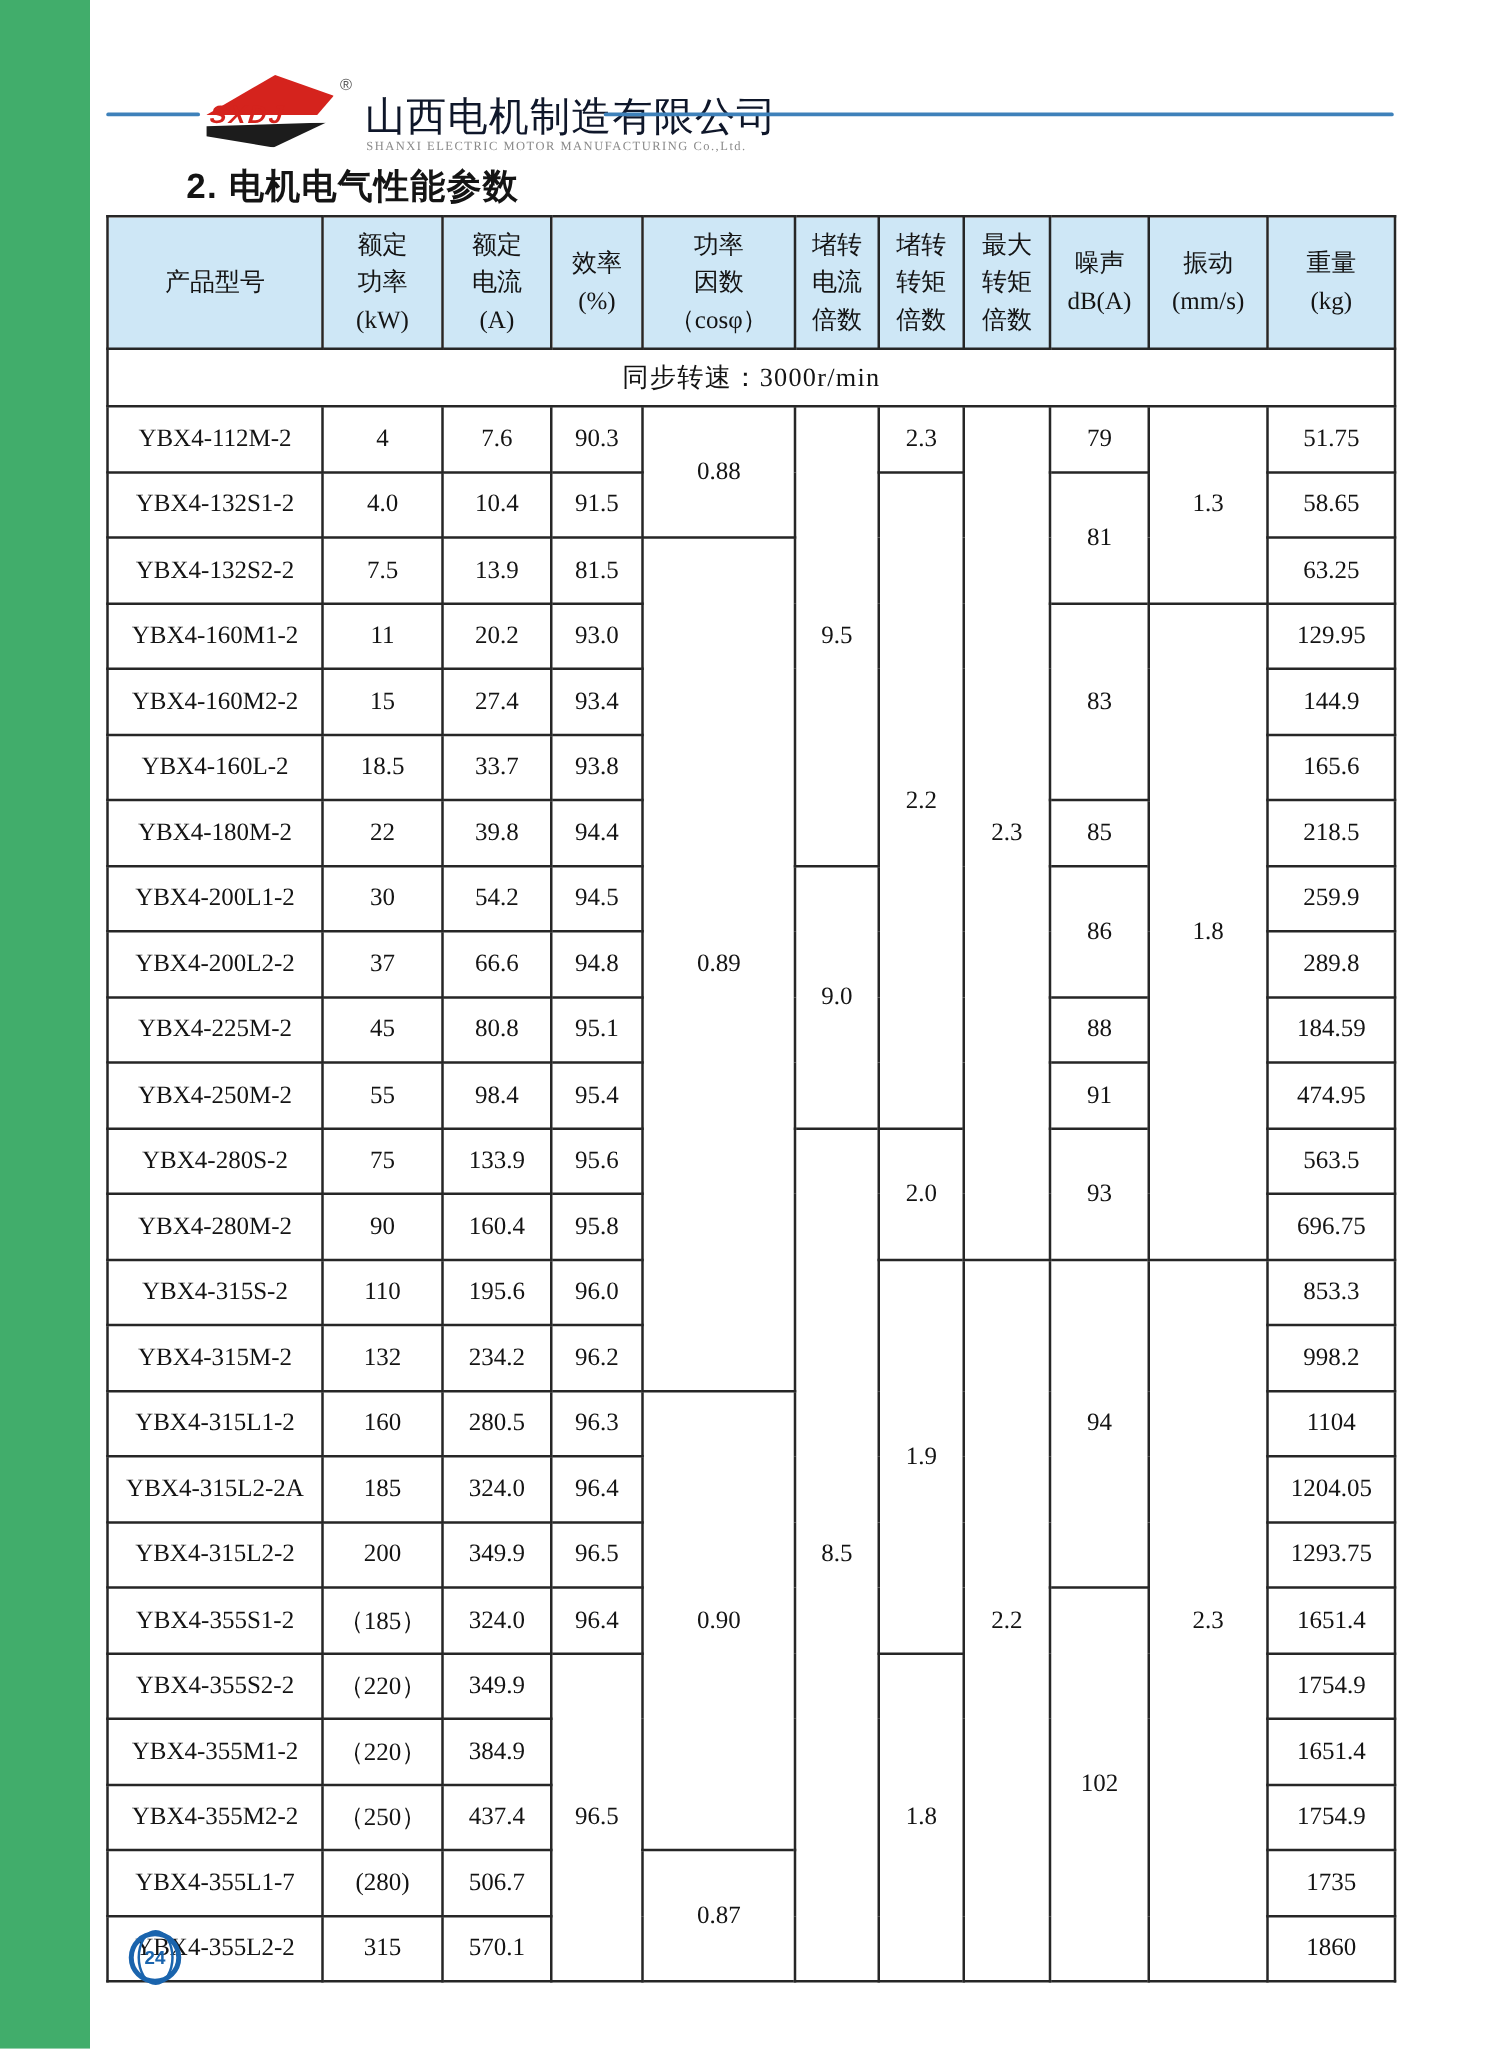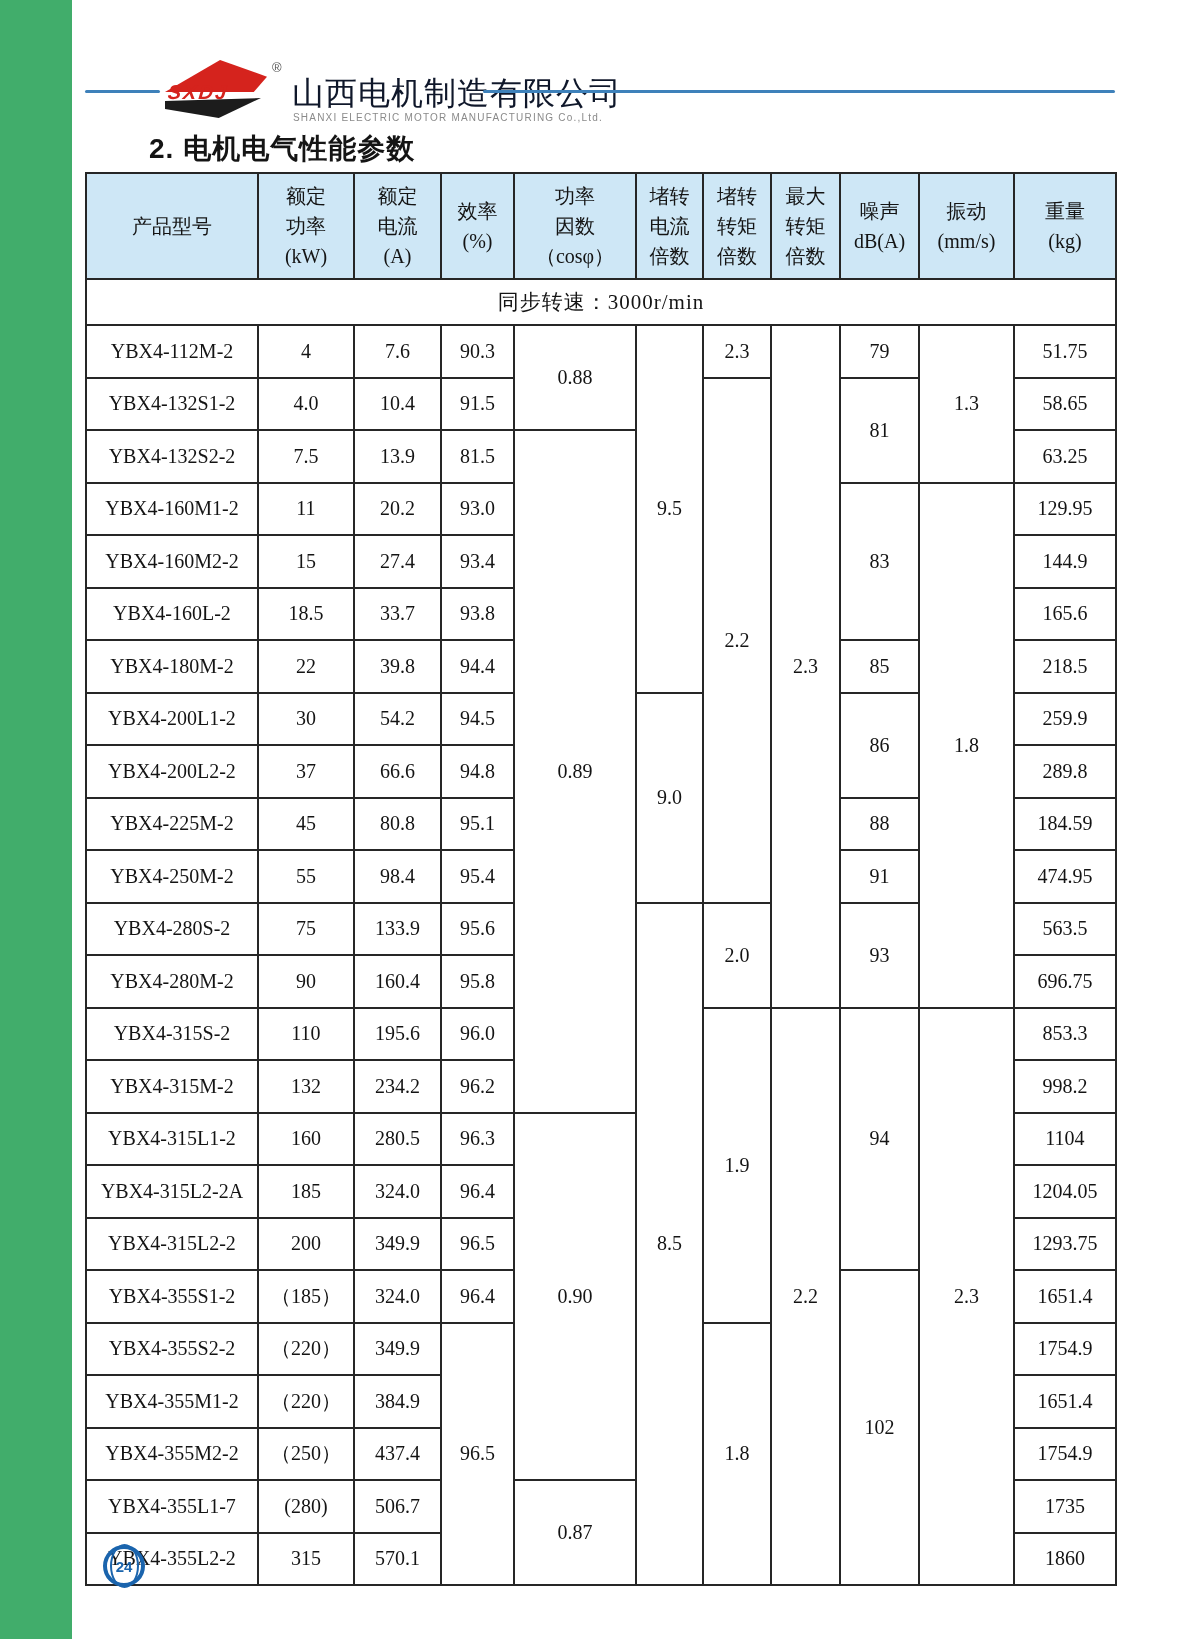--- a/index.html
+++ b/index.html
@@ -26,21 +26,21 @@
   .logo-black{position:absolute;left:0;bottom:0;width:96px;height:20px;background:#1c1c1c;
     clip-path:polygon(0 15%,100% 0,56% 100%,0 55%);}
   .logo-sxdj{position:absolute;left:3px;top:22px;font-family:"Liberation Sans",sans-serif;
     font-weight:bold;font-style:italic;font-size:20px;color:var(--red);letter-spacing:2px;
     transform:skewX(-6deg);line-height:1;}
   .reg{position:absolute;left:272px;top:60px;font-size:13px;color:#555;
     font-family:"Liberation Sans",sans-serif;}
   .company-cn{position:absolute;left:292px;top:76px;font-size:32px;color:#0f172a;
     letter-spacing:1px;font-family:"Liberation Sans",sans-serif;line-height:1.1;}
   .company-en{position:absolute;left:293px;top:112px;font-size:10px;color:#8a8a8a;
-    letter-spacing:1.2px;font-family:Liberation Sans, sans-serif;}
+    letter-spacing:1.2px;font-family:Liberation Serif, serif;}
   .title{position:absolute;left:145px;top:126px;margin:4px;font-size:28px;font-weight:bold;
     color:#141414;font-family:"Liberation Sans",sans-serif;letter-spacing:1px;}
   table{position:absolute;left:85px;top:172px;width:1030px;border-collapse:collapse;
     table-layout:fixed;background:#fff;}
   th,td{border:2px solid var(--grid);text-align:center;vertical-align:middle;padding:0;
     color:#141414;overflow:hidden;}
   thead th{background:var(--headerbg);font-weight:normal;font-size:20px;line-height:1.5;
     white-space:pre-line;height:104px;}
   tr.speed td{height:44px;font-size:21px;letter-spacing:1px;margin-top:24px;}
   tbody td{font-size:20px;height:50.5px;}

